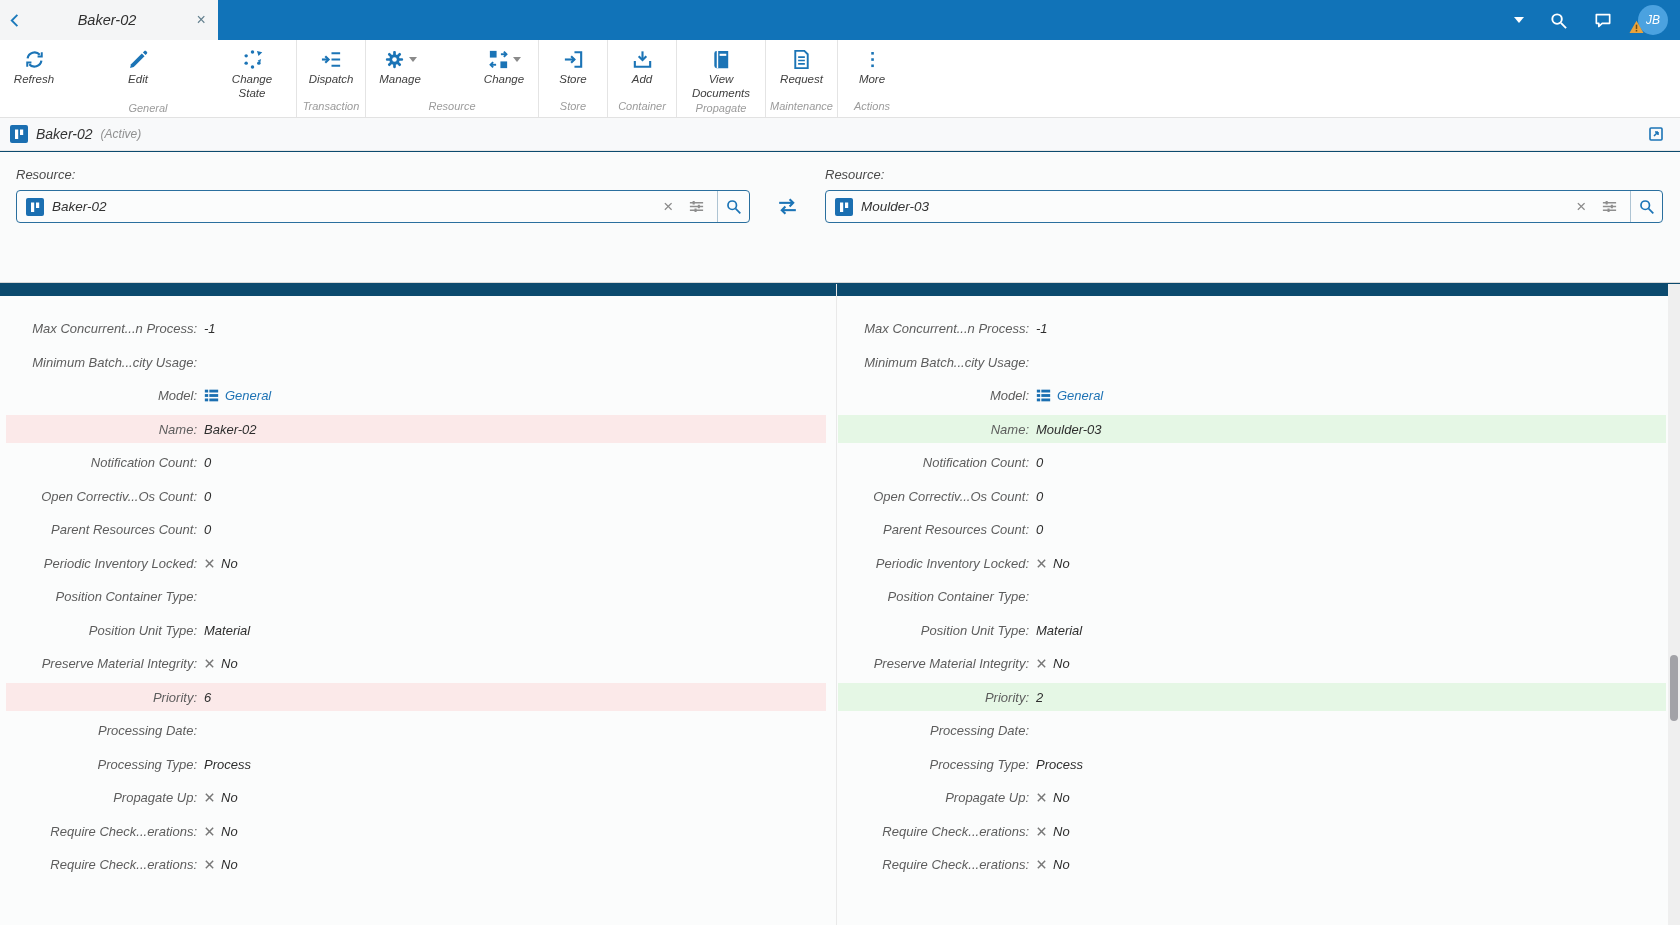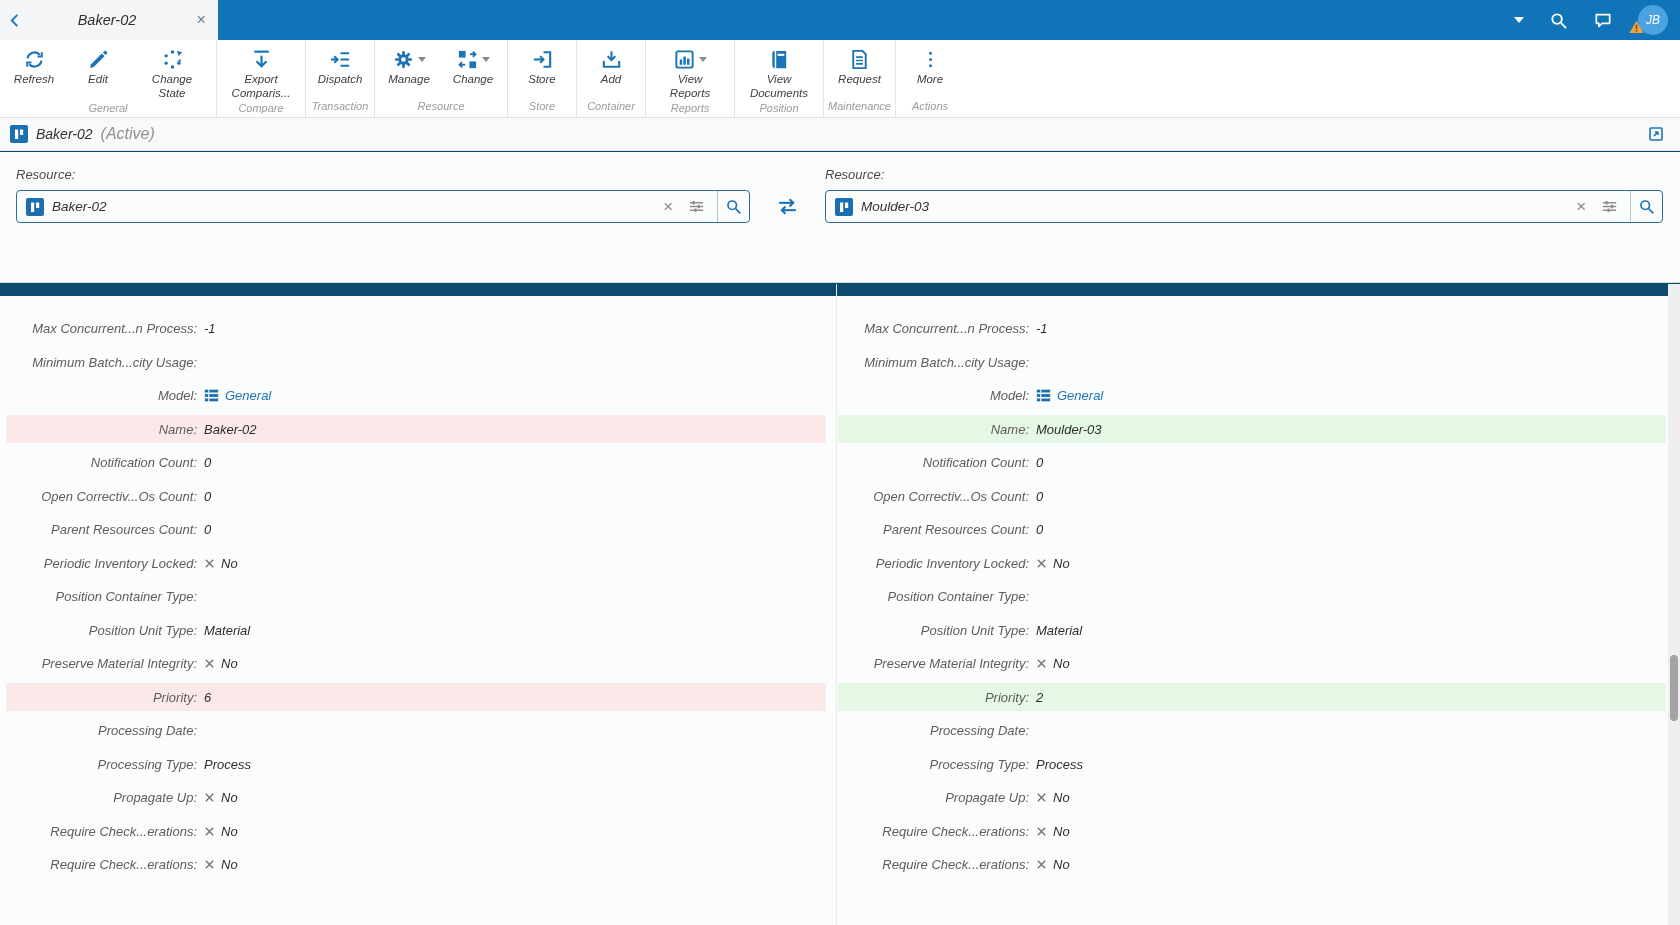--- a/index.html
+++ b/index.html
@@ -20,33 +20,33 @@
     display:flex;align-items:center;justify-content:center;}
   .warn{position:absolute;left:-9px;bottom:-3px;}
 
   
   .toolbar{position:absolute;left:0;top:40px;width:1680px;height:78px;background:#fff;
     border-bottom:1px solid #e2e2e2;box-sizing:border-box;display:flex;justify-content:space-between;}
   .tb-groups{display:flex;}
   .tb-group{display:flex;flex-direction:column;padding:0 2px;}
   .tb-group + .tb-group, .tb-group.page{border-left:1px solid #e4e4e4;}
   .tb-group.page{padding:0 14px;}
-  .tb-btns{display:flex;justify-content:center;flex:1;}
+  .tb-btns{display:flex;justify-content:center;flex:1;gap:40px;}
   .tb-btn{display:flex;flex-direction:column;align-items:center;padding:6px 9px 0;min-width:46px;cursor:pointer;}
   .tb-icrow{height:26px;display:flex;align-items:center;gap:3px;}
   .tb-icrow svg{width:23px;height:23px;}
   .dd-caret{width:0;height:0;border:4px solid transparent;border-top:5px solid #8a8a8a;margin-top:4px;}
   .tb-lbl{font-size:11.5px;color:#404040;text-align:center;line-height:1.18;max-width:66px;padding-top:1px;}
   .tb-grouplbl{margin-top:auto;font-size:11px;color:#9b9b9b;text-align:center;padding:2px 2px 5px;white-space:nowrap;}
 
   
   .titlebar{position:absolute;left:0;top:118px;width:1680px;height:33px;background:#f8f9fa;
     border-bottom:1px solid #e7e7e7;box-sizing:border-box;display:flex;align-items:center;padding:0 10px;gap:8px;}
   .titlebar .t-title{font-size:14px;color:#333;}
-  .titlebar .t-status{font-size:16px;color:#909090;}
+  .titlebar .t-status{font-size:12px;color:#909090;}
   .titlebar .spacer{flex:1;}
 
   
   .ressec{position:absolute;left:0;top:152px;width:1680px;height:131px;background:#fafbfb;
     border-bottom:1px solid #d7d7d7;box-sizing:border-box;}
   .res-label{position:absolute;top:15px;font-size:13px;color:#4a4a4a;}
   .res-label.l{left:16px;} .res-label.r{left:825px;}
   .res-ctl{position:absolute;top:38px;height:33px;border:1px solid #2a6f9e;border-radius:4px;
     background:#fbfcfc;box-sizing:border-box;display:flex;}
   .res-ctl.l{left:16px;width:734px;} .res-ctl.r{left:825px;width:838px;}
@@ -170,37 +170,20 @@
               <span class="tb-lbl">Change State</span>
             </div>
           </div>
           <div class="tb-grouplbl">General</div>
         </div>
         <div class="tb-group">
           <div class="tb-btns">
             <div class="tb-btn">
               <span class="tb-icrow">
                 <span style="display: flex;">
-                  <svg viewBox="0 0 24 24" fill="none" stroke="#1b74b6" stroke-width="2.3">
-                    <path d="M4.5 3.8h15"></path>
-                    <path d="M12 8v11"></path>
-                    <path d="M6.8 13.8L12 19l5.2-5.2"></path>
-                  </svg>
-                </span>
-              </span>
-              <span class="tb-lbl">Export Comparis...</span>
-            </div>
-          </div>
-          <div class="tb-grouplbl">Compare</div>
-        </div>
-        <div class="tb-group">
-          <div class="tb-btns">
-            <div class="tb-btn">
-              <span class="tb-icrow">
-                <span style="display: flex;">
                   <svg viewBox="0 0 24 24" fill="none" stroke="#1b74b6" stroke-width="2.2">
                     <path d="M12 5.5h9M12 12h9M12 18.5h9"></path>
                     <path d="M2 12h6.5"></path>
                     <path d="M5.5 8.5L9 12l-3.5 3.5"></path>
                   </svg>
                 </span>
               </span>
               <span class="tb-lbl">Dispatch</span>
             </div>
           </div>
@@ -278,49 +261,30 @@
             </div>
           </div>
           <div class="tb-grouplbl">Container</div>
         </div>
         <div class="tb-group">
           <div class="tb-btns">
             <div class="tb-btn">
               <span class="tb-icrow">
                 <span style="display: flex;">
                   <svg viewBox="0 0 24 24">
-                    <rect x="3.5" y="3.5" width="17" height="17" rx="2" fill="none" stroke="#1b74b6" stroke-width="2"></rect>
-                    <rect x="7" y="12" width="2.6" height="5.5" fill="#1b74b6"></rect>
-                    <rect x="10.8" y="9" width="2.6" height="8.5" fill="#1b74b6"></rect>
-                    <rect x="14.6" y="11" width="2.6" height="6.5" fill="#1b74b6"></rect>
-                  </svg>
-                </span>
-                <span class="dd-caret"></span>
-              </span>
-              <span class="tb-lbl">View Reports</span>
-            </div>
-          </div>
-          <div class="tb-grouplbl">Reports</div>
-        </div>
-        <div class="tb-group">
-          <div class="tb-btns">
-            <div class="tb-btn">
-              <span class="tb-icrow">
-                <span style="display: flex;">
-                  <svg viewBox="0 0 24 24">
                     <path d="M7 3h12v18H7a2.5 2.5 0 0 1-2.5-2.5v-13A2.5 2.5 0 0 1 7 3z" fill="#1b74b6"></path>
                     <rect x="10" y="6" width="7" height="2.2" fill="#fff"></rect>
                     <path d="M7.8 3v18" stroke="#fff" stroke-width="1.5"></path>
                   </svg>
                 </span>
               </span>
               <span class="tb-lbl">View Documents</span>
             </div>
           </div>
-          <div class="tb-grouplbl">Position</div>
+          <div class="tb-grouplbl">Propagate</div>
         </div>
         <div class="tb-group">
           <div class="tb-btns">
             <div class="tb-btn">
               <span class="tb-icrow">
                 <span style="display: flex;">
                   <svg viewBox="0 0 24 24" fill="none" stroke="#1b74b6" stroke-width="2">
                     <path d="M5.5 3h9.5l3.5 3.5V21H5.5z"></path>
                     <path d="M8.5 9.5h7M8.5 13h7M8.5 16.5h7" stroke-width="1.7"></path>
                   </svg>

